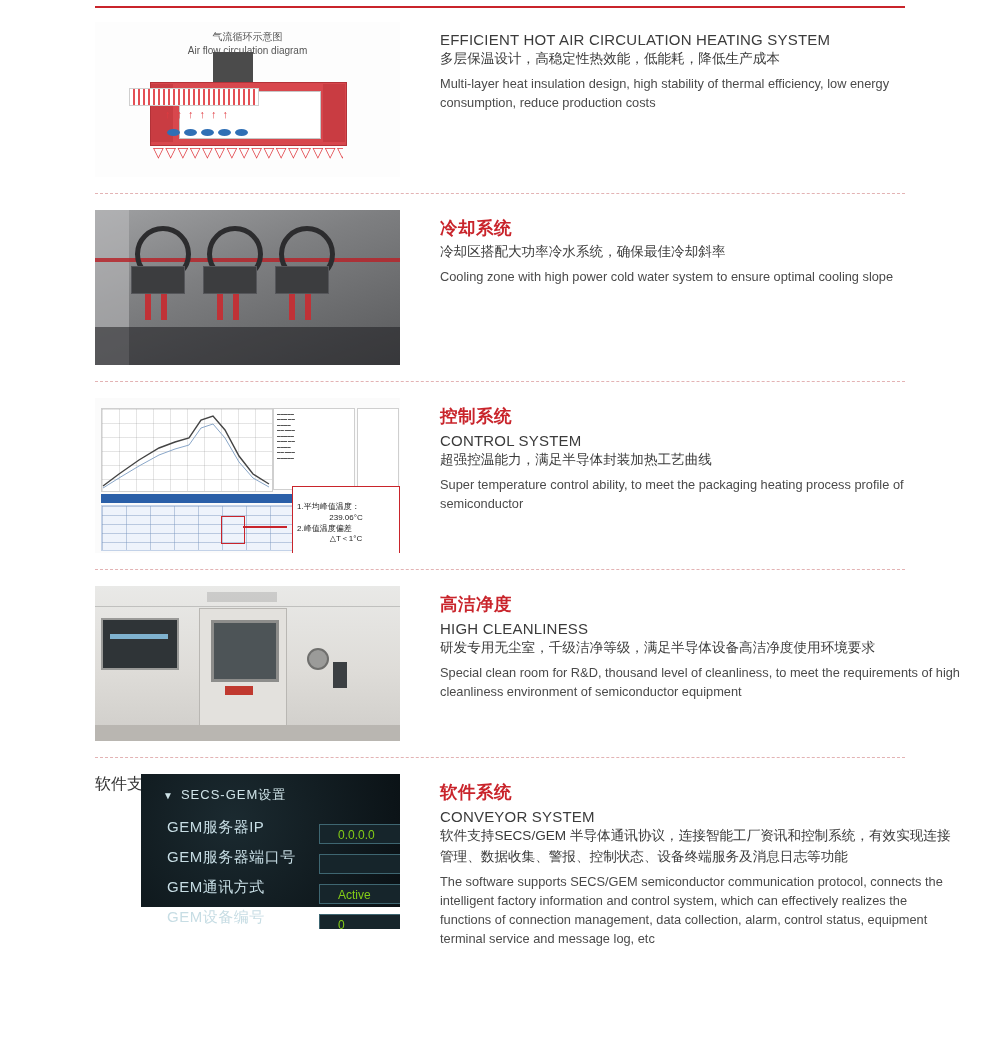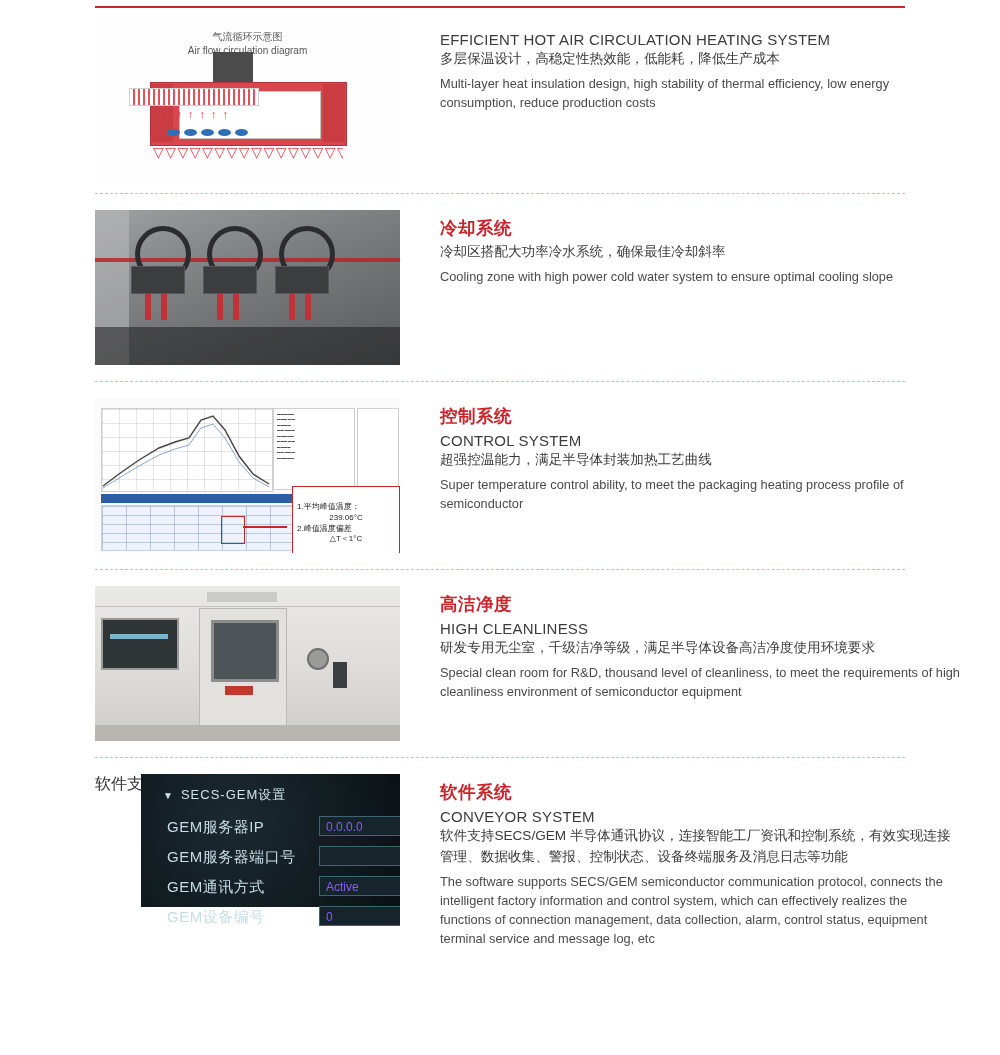--- a/index.html
+++ b/index.html
@@ -407,28 +407,28 @@
   }
   .t5 .row .lbl {
     position: absolute;
     left: 0; top: 2px;
     font-size: 15px;
     color: #c7dde4;
     letter-spacing: .5px;
   }
   .t5 .row .fld {
     position: absolute;
-    left: 152px; top: 0;
+    left: 152px; top: 8px;
     width: 116px; height: 20px;
     background: #16252b;
     border: 1px solid #3e6671;
-    color: #8b5cf6;
+    color: #84cc16;
     font-size: 12px;
     line-height: 20px;
-    padding-left: 6px;
+    padding-left: 18px;
     box-sizing: border-box;
   }
   .t5 .r1 { top: 42px; }
   .t5 .r2 { top: 72px; text-align: right; }
   .t5 .r3 { top: 102px; }
   .t5 .r4 { top: 132px; }
   .t5-wrap {
     background: #ffffff;
   }
   .t5-inner {

